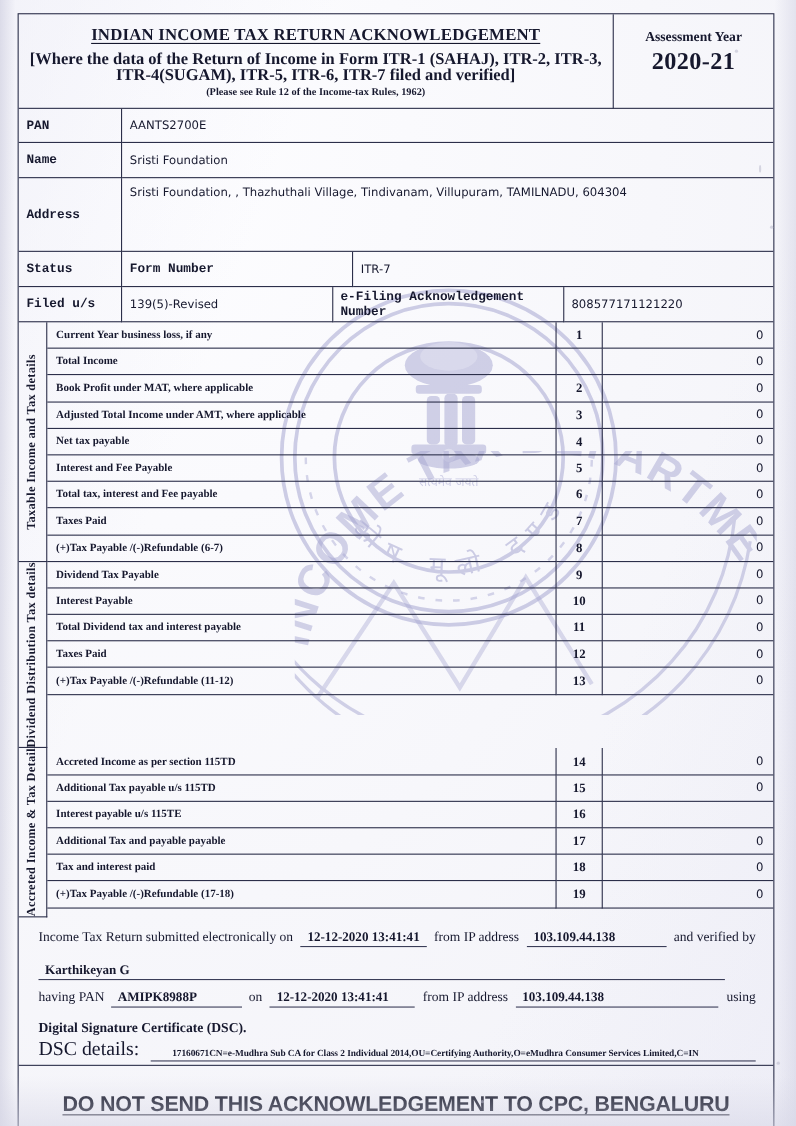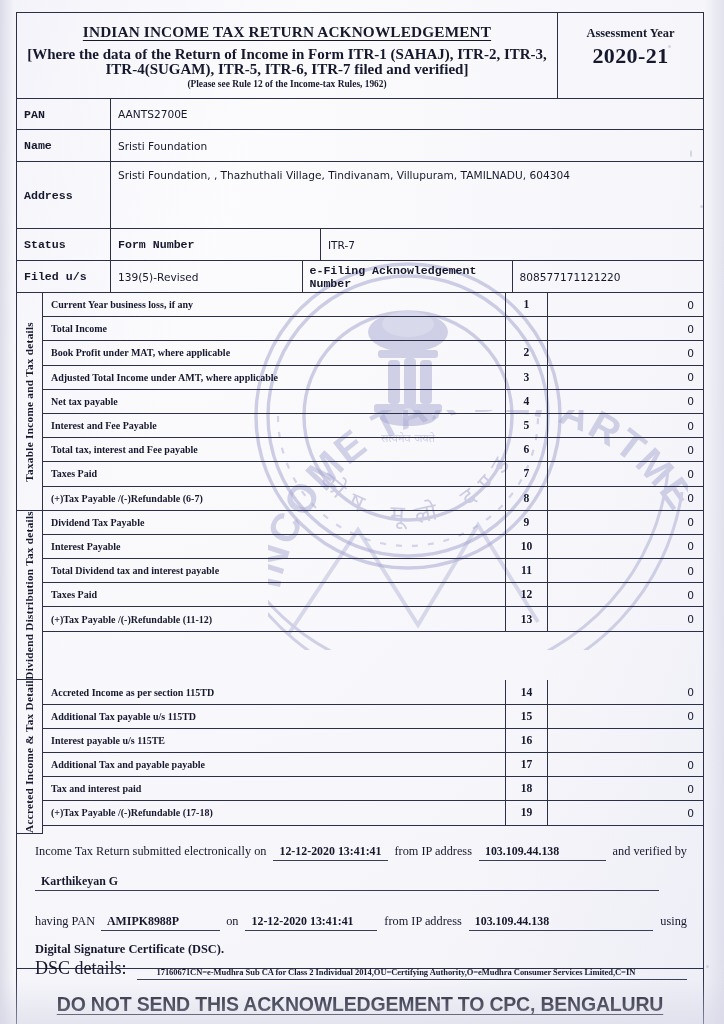--- a/index.html
+++ b/index.html
@@ -227,21 +227,21 @@
     box-sizing: border-box;
     height: 134px;
   }
   .v-line {
     display: flex;
     align-items: baseline;
     font-size: 12.3px;
     white-space: nowrap;
   }
   .v-line.l1 { margin-bottom: 13px; }
-  .v-line.l2 { margin-bottom: 23px; }
+  .v-line.l2 { margin-bottom: 8px; }
   .v-line.l3 { margin-bottom: 11px; }
   .v-txt { font-size: 12.3px; }
   .fill {
     font-weight: bold;
     font-size: 11.9px;
     border-bottom: 1.3px solid #3a3d58;
     padding: 0 6px 1px;
     display: inline-block;
   }
   .fill.date1 { width: 134px; margin: 0 7px; }

